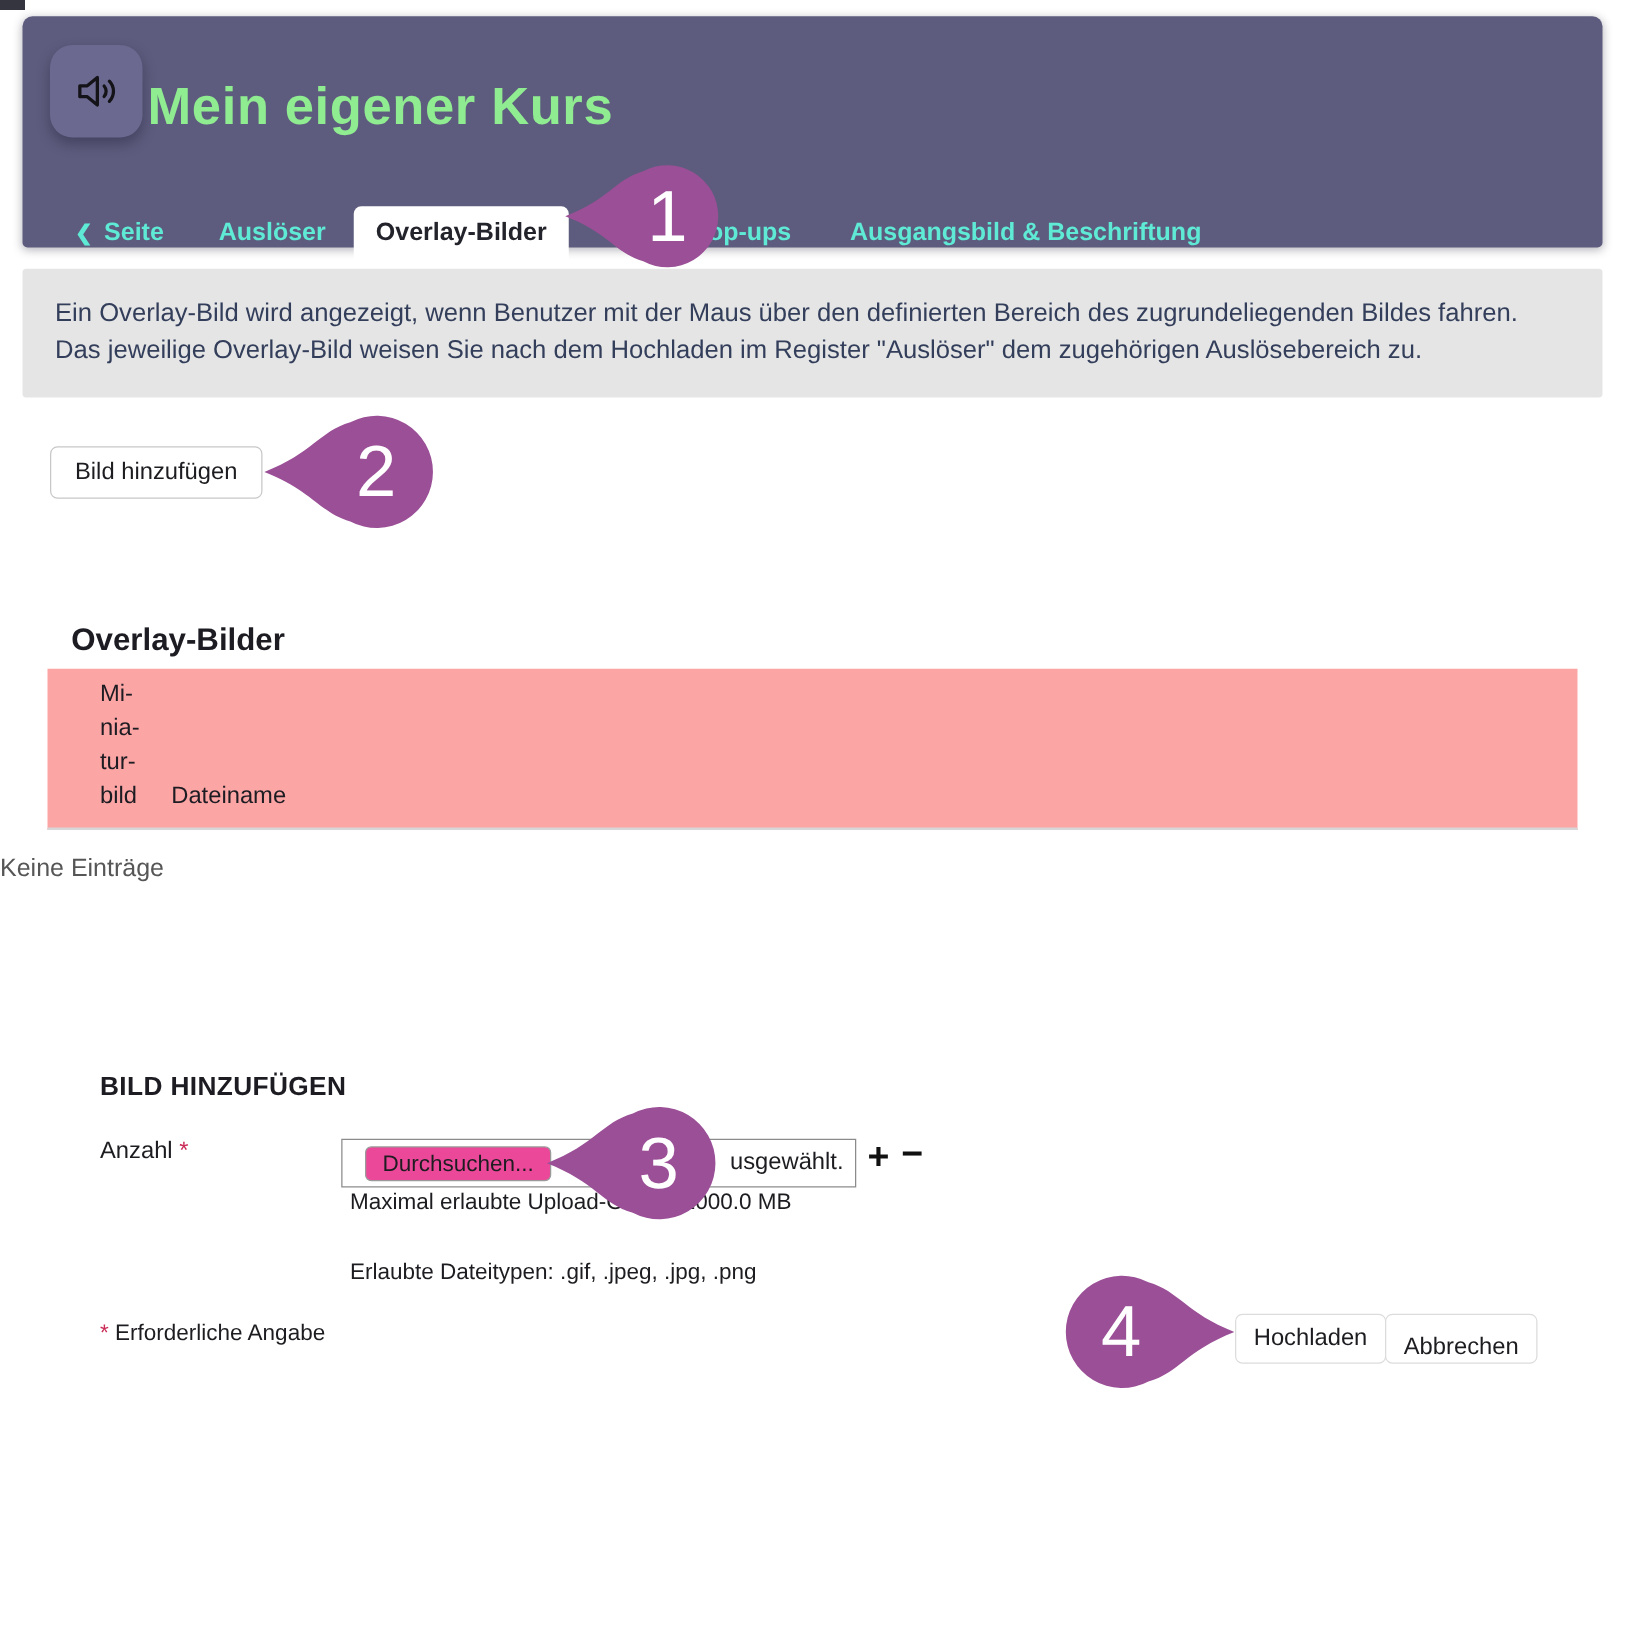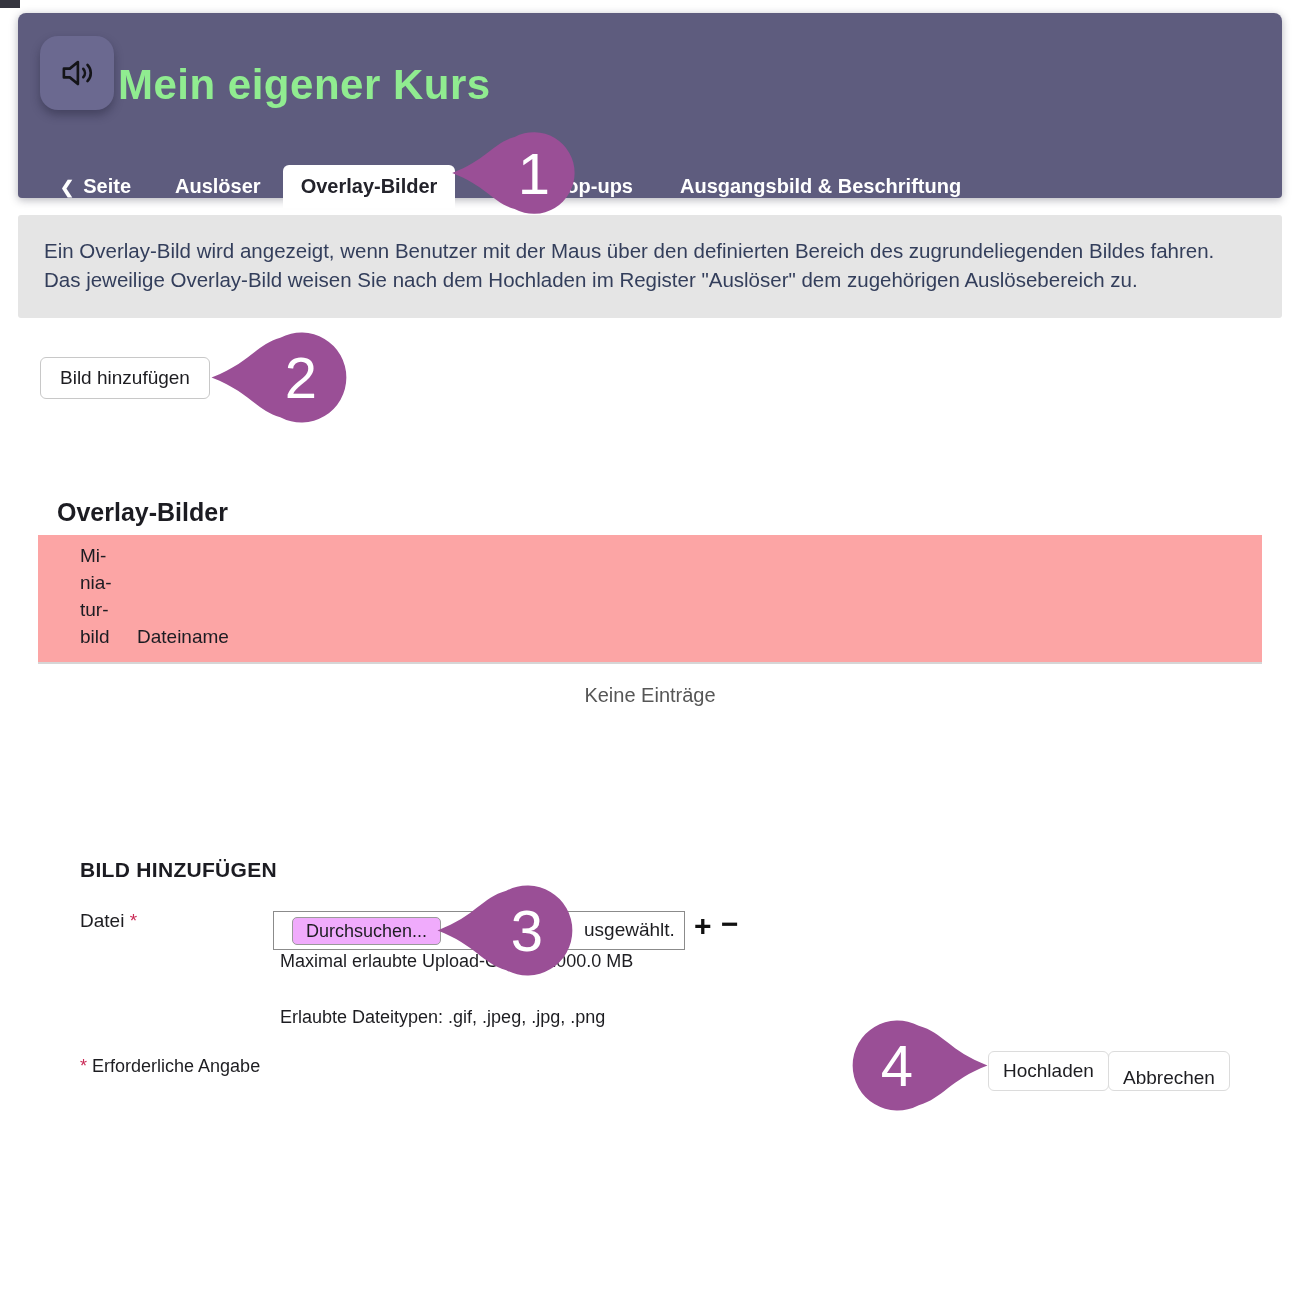--- a/index.html
+++ b/index.html
@@ -9,21 +9,21 @@
   .corner-frag{position:absolute;left:0;top:0;width:20px;height:8px;background:#35353f;}
 
   
   .hdr{position:absolute;left:18px;top:13px;width:1264px;height:185px;background:#5e5c7e;
        border-radius:8px 8px 4px 4px;box-shadow:0 2px 8px rgba(40,40,60,.35);}
   .audio-btn{position:absolute;left:22px;top:23px;width:74px;height:74px;border-radius:18px;
        background:#6b6990;box-shadow:0 5px 10px rgba(20,20,40,.35);display:flex;align-items:center;justify-content:center;cursor:pointer;}
   .audio-btn svg{width:42px;height:42px;}
   .course-title{position:absolute;left:100px;top:48px;margin:0;font-size:42px;font-weight:700;color:#90ec90;letter-spacing:.5px;}
 
-  .tab{position:absolute;top:152px;height:43px;line-height:43px;color:#ffffff;font-size:20px;font-weight:600;cursor:pointer;white-space:nowrap;}
+  .tab{position:absolute;top:152px;height:43px;line-height:43px;color:#5eead4;font-size:20px;font-weight:600;cursor:pointer;white-space:nowrap;}
   .tab .chev{font-size:17px;margin-right:9px;font-weight:700;}
   .tab-seite{left:42px;}
   .tab-ausloeser{left:157px;}
   .tab-active{left:265px;width:172px;background:#ffffff;color:#23232b;text-align:center;border-radius:6px 6px 0 0;font-weight:600;}
   .tab-popups{left:535px;}
   .tab-ausgangs{left:662px;}
 
   
   .infobox{position:absolute;left:18px;top:215px;width:1264px;height:103px;box-sizing:border-box;
        background:#e5e5e5;border-radius:3px;color:#333e5b;font-size:20.5px;line-height:29px;padding:21px 26px;}
@@ -32,29 +32,29 @@
   .btn{background:#ffffff;border:1px solid #c8c8c8;border-radius:6px;font-family:"Liberation Sans",sans-serif;
        font-size:19px;color:#1d1d21;cursor:pointer;}
   .add-btn{position:absolute;left:40px;top:357px;height:42px;padding:0 19px;}
 
   
   .tbl-heading{position:absolute;left:57px;top:498px;margin:0;font-size:25px;font-weight:700;color:#1c1c22;}
   .tblhead{position:absolute;left:38px;top:535px;width:1224px;height:129px;box-sizing:border-box;background:#fca5a5;
        border-bottom:2px solid #d6d6d6;display:flex;align-items:flex-end;padding:10px 0 12px 42px;}
   .col-thumb{width:57px;font-size:19px;line-height:27px;white-space:pre-line;color:#1c1c22;}
   .col-file{font-size:19px;line-height:27px;color:#1c1c22;}
-  .empty-msg{position:absolute;left:0;top:684px;width:1300px;text-align:center;font-size:20px;color:#565656;}
+  .empty-msg{position:absolute;left:0;top:684px;width:1300px;font-size:20px;color:#565656;}
 
   
   .form-heading{position:absolute;left:80px;top:858px;margin:0;font-size:21px;font-weight:700;color:#1c1c22;letter-spacing:.3px;}
   .field-label{position:absolute;left:80px;top:910px;font-size:19px;}
   .req{color:#ca2b57;}
   .file-input{position:absolute;left:273px;top:911px;width:412px;height:39px;box-sizing:border-box;
        border:1px solid #8b8b8b;background:#ffffff;}
-  .browse{position:absolute;left:18px;top:5px;height:28px;padding:0 13px;background:#f0abfc;border:1px solid #9a9a9a;
+  .browse{position:absolute;left:18px;top:5px;height:28px;padding:0 13px;background:#ec4899;border:1px solid #9a9a9a;
        border-radius:5px;font-family:"Liberation Sans",sans-serif;font-size:18px;color:#1d1d21;cursor:pointer;}
   .status{position:absolute;left:310px;top:7px;font-size:19px;color:#1d1d21;}
   .plusminus{position:absolute;font-size:30px;font-weight:700;color:#111;cursor:pointer;line-height:39px;}
   .plus{left:694px;top:906px;}
   .minus{left:721px;top:904px;}
   .upl-line{position:absolute;left:280px;font-size:18px;color:#1d1d21;}
   .l1{top:951px;} .l2{top:979px;} .l3{top:1007px;}
   .req-note{position:absolute;left:80px;top:1056px;font-size:18px;}
   .upload-btn{position:absolute;left:988px;top:1051px;height:40px;padding:0 14px;border-color:#dcdcdc;}
   .cancel-btn{position:absolute;left:1108px;top:1051px;height:40px;padding:15px 14px;border-color:#dcdcdc;}
@@ -112,21 +112,21 @@
 tur-
 bild</div>
     <div class="col-file">Dateiname</div>
   </div>
 
   <div class="empty-msg">Keine Einträge</div>
 
   <h3 class="form-heading">BILD HINZUFÜGEN</h3>
 
   <div class="field-label">
-    <span>Datei</span>
+    <span>Anzahl</span>
     <span class="req">*</span>
   </div>
 
   <div class="file-input">
     <button class="browse">Durchsuchen...</button>
     <span class="status">usgewählt.</span>
   </div>
   <span class="plusminus plus">+</span>
   <span class="plusminus minus">−</span>
 

